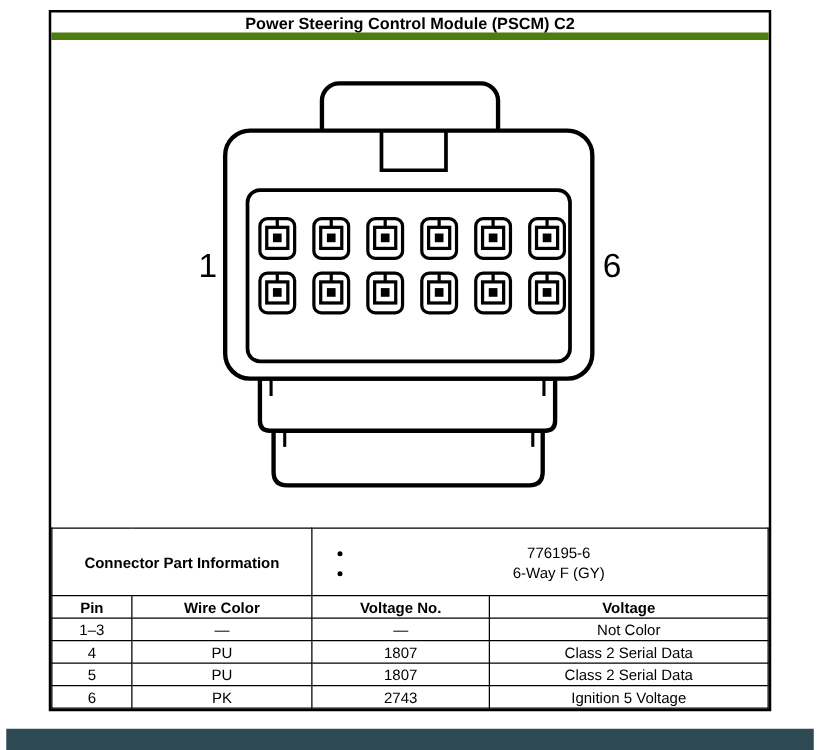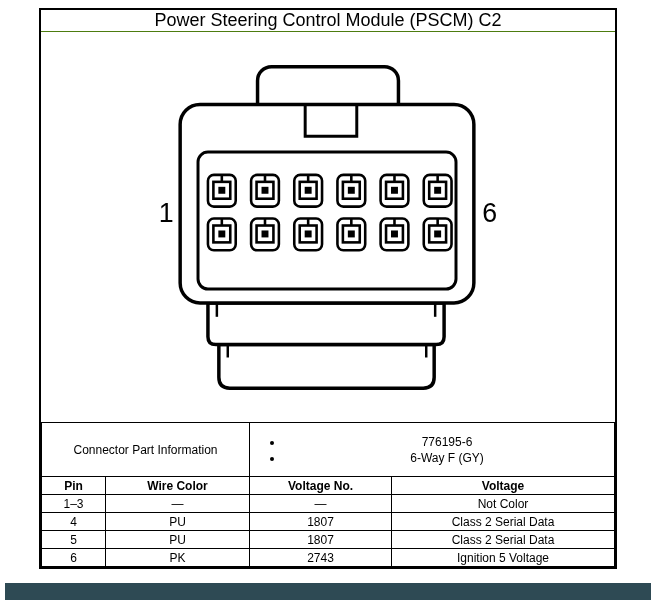--- a/index.html
+++ b/index.html
@@ -7,39 +7,39 @@
     width:656px; height:600px; background:#ffffff;
     font-family:"Liberation Sans", sans-serif;
     position:relative; overflow:hidden; color:#000;
   }
   .doc-box {
     position:absolute; left:39px; top:8px; width:578px; height:561px;
     border:2px solid #000; box-sizing:border-box; background:#fff;
     display:flex; flex-direction:column;
   }
   .title-bar {
-    height:22px; flex:0 0 22px; border-bottom:1px solid #4d7c0f; box-sizing:border-box;
+    height:22px; flex:0 0 22px; border-bottom:6px solid #4d7c0f; box-sizing:border-box;
     display:flex; align-items:center; justify-content:center;
-    font-weight:normal; font-size:18px;
+    font-weight:bold; font-size:13px;
   }
   .diagram-area {
     flex:1 1 auto; display:flex; align-items:center; justify-content:center;
     overflow:hidden;
   }
   table.pin-table {
     width:100%; border-collapse:collapse; table-layout:fixed;
     font-size:12px; flex:0 0 auto;
   }
   table.pin-table td, table.pin-table th {
     border:1.5px solid #000; padding:1px 4px; text-align:center;
     height:18px; box-sizing:border-box; overflow:hidden; white-space:nowrap;
   }
   table.pin-table th { font-weight:bold;text-align:center; }
   tr.part-row td { height:54px; }
-  .part-label { font-weight:normal;margin-top:16px; }
+  .part-label { font-weight:bold;margin-top:16px; }
   .part-items { text-align:left; vertical-align:middle; }
   .part-items ul { margin:2px 0 2px 10px; padding-left:20px; }
   .part-items li { margin:2px 0;text-align:center; }
   td.fn { text-align:left; }
   .bottom-bar { position:absolute; left:5px; right:5px; bottom:0; height:17px; }
   svg text { font-family:"Liberation Sans", sans-serif; }
 </style>
 </head>
 <body>
 

